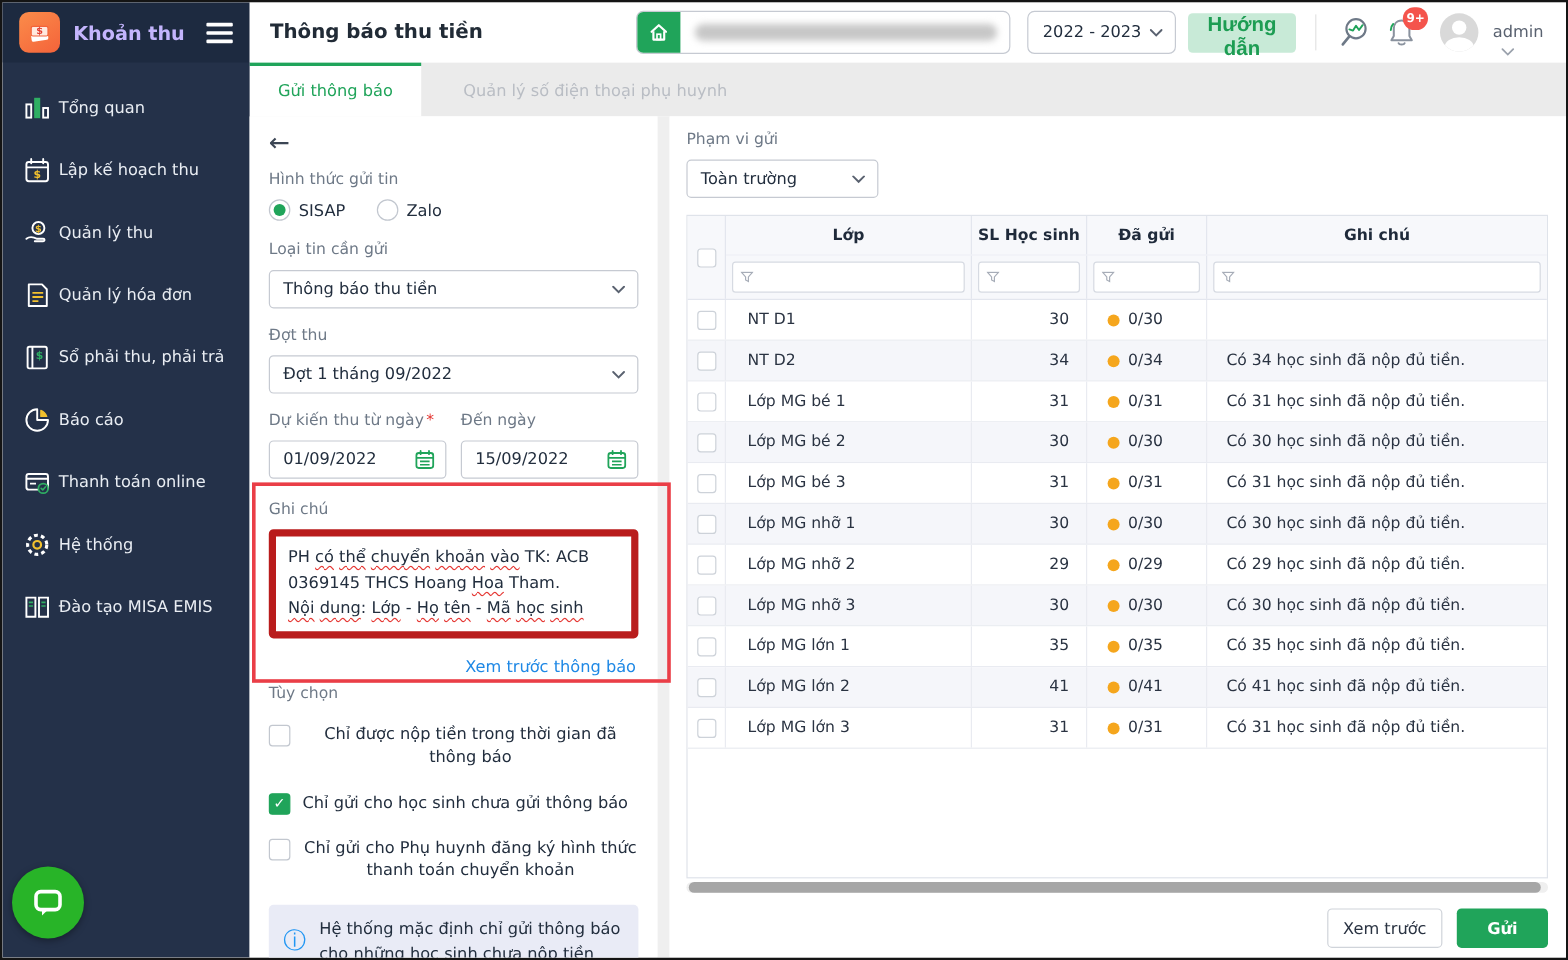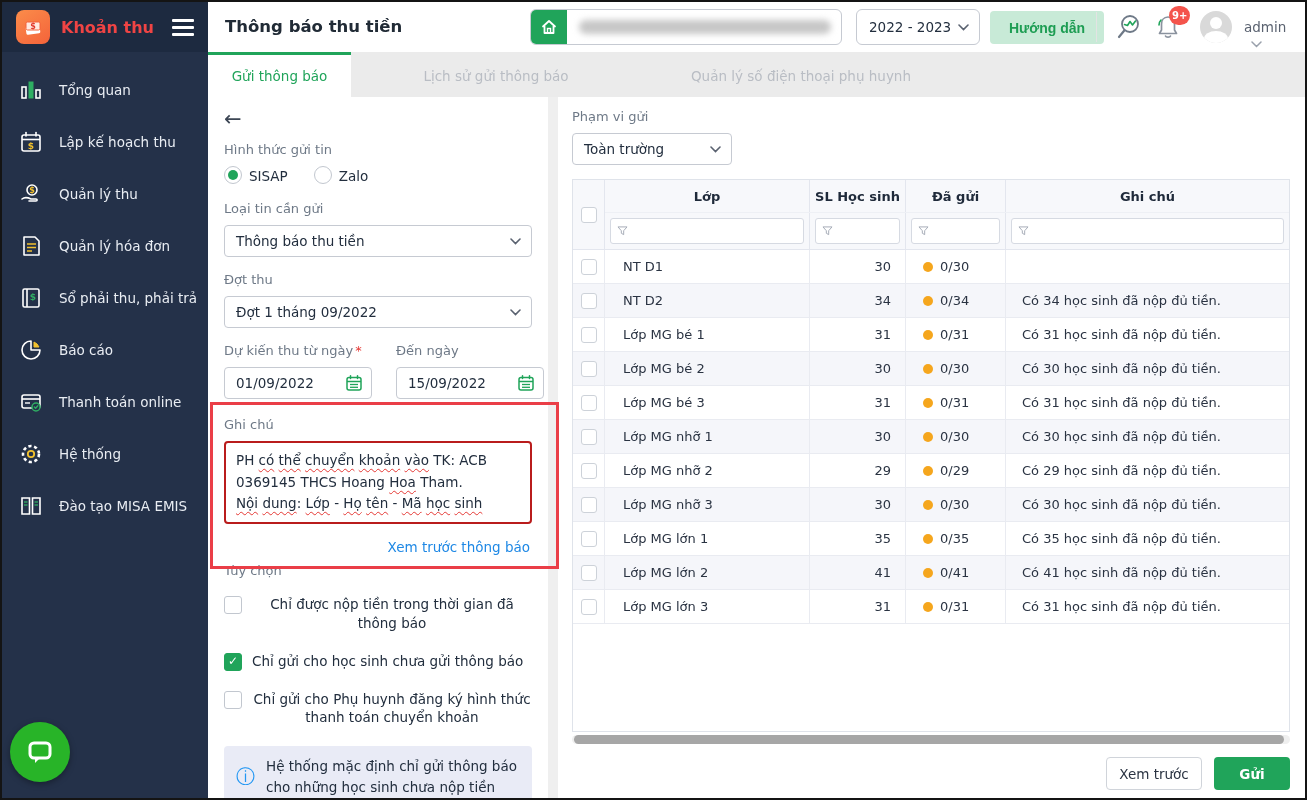--- a/index.html
+++ b/index.html
@@ -3,38 +3,38 @@
 <meta charset="utf-8">
 <style>
   * { margin:0; padding:0; box-sizing:border-box; }
   html,body { width:1307px; height:800px; font-family:"DejaVu Sans", sans-serif; }
   .screen { width:1307px; height:800px; border:2px solid #141414; display:flex; background:#fff; overflow:hidden; position:relative; }
 
   
   .sidebar { width:206px; background:#243149; color:#e9edf3; flex-shrink:0; position:relative; }
   .logo-row { height:50px; background:#1d2a40; display:flex; align-items:center; padding:0 14px; }
   .logo-badge { width:34px; height:34px; border-radius:8px; background:linear-gradient(145deg,#fb8c4a,#f4633a); display:flex; align-items:center; justify-content:center; flex-shrink:0; }
-  .app-title { font-size:16px; font-weight:bold; color:#ef4444; margin-left:11px; flex:1; }
+  .app-title { font-size:16px; font-weight:bold; color:#c4b5fd; margin-left:11px; flex:1; }
   .hamburger { width:22px; display:flex; flex-direction:column; gap:4px; cursor:pointer; }
   .hamburger i { display:block; height:3px; background:#fff; border-radius:1px; }
   .side-menu { padding-top:12px; }
   .side-item { display:flex; align-items:center; height:52px; padding:0 10px 0 17px; font-size:13.5px; cursor:pointer; }
   .side-icon { width:30px; height:26px; display:flex; align-items:center; justify-content:flex-start; flex-shrink:0; }
-  .side-label { margin-left:10px; }
+  .side-label { margin-left:0; }
   .chat-fab { position:absolute; left:8px; bottom:16px; width:60px; height:60px; border-radius:50%; background:#28b428; display:flex; align-items:center; justify-content:center; box-shadow:0 2px 6px rgba(0,0,0,.35); cursor:pointer; }
 
   
   .main { flex:1; display:flex; flex-direction:column; min-width:0; }
   .topbar { height:50px; background:#fff; position:relative; flex-shrink:0; }
   .page-title { position:absolute; left:17px; top:15px; font-size:16.5px; font-weight:bold; color:#212b36; }
   .search-box { position:absolute; left:322px; top:7px; width:312px; height:36px; border:1px solid #c6cad2; border-radius:6px; display:flex; align-items:center; overflow:hidden; background:#fff; }
   .home-ico { width:36px; height:36px; background:#20a45a; display:flex; align-items:center; justify-content:center; flex-shrink:0; }
   .blurred-text { width:252px; height:14px; margin-left:12px; background:#c7c7c7; border-radius:7px; filter:blur(3px); }
   .year-select { position:absolute; left:648px; top:7px; width:124px; height:36px; border:1px solid #c6cad2; border-radius:6px; display:flex; align-items:center; padding:0 10px 0 12px; font-size:13.5px; color:#222e3e; cursor:pointer; justify-content:space-between; }
-  .help-btn { position:absolute; left:782px; top:9px; width:114px; height:33px; background:#c8ead7; color:#1d9d53; font-weight:bold; font-size:14px; border:none; border-radius:4px; cursor:pointer; }
+  .help-btn { position:absolute; left:782px; top:9px; width:90px; height:33px; background:#c8ead7; color:#1d9d53; font-weight:bold; font-size:17px; border:none; border-radius:4px; cursor:pointer; }
   .top-divider { position:absolute; left:888px; top:10px; width:1px; height:30px; background:#e3e3e3; }
   .icon-btn { position:absolute; top:10px; cursor:pointer; }
   .bell-wrap { position:absolute; left:945px; top:10px; }
   .badge { position:absolute; top:-6px; left:16px; min-width:19px; height:19px; background:#f4544c; color:#fff; font-size:10px; font-weight:bold; border-radius:10px; display:flex; align-items:center; justify-content:center; padding:0 3px; }
   .avatar { position:absolute; left:992px; top:9px; width:32px; height:32px; border-radius:50%; background:#d9d9d9; overflow:hidden; cursor:pointer; }
   .avatar .head { position:absolute; left:10px; top:6px; width:12px; height:12px; background:#fff; border-radius:50%; }
   .avatar .body { position:absolute; left:4px; top:20px; width:24px; height:16px; background:#fff; border-radius:50% 50% 0 0; }
   .username { position:absolute; left:1036px; top:17px; font-size:13.5px; color:#5a6270; cursor:pointer; }
 
   
@@ -50,24 +50,24 @@
   .right-panel { flex:1; background:#fff; padding:12px 15px 0 14px; display:flex; flex-direction:column; min-width:0; }
 
   .back-arrow { font-size:21px; color:#3c4654; cursor:pointer; line-height:1; margin:2px 0 12px; width:24px; }
   .f-label { font-size:13px; color:#6e7987; margin-bottom:9px; }
   .f-label .req { color:#e53935; margin-left:2px; }
   .radio-row { display:flex; gap:26px; margin-bottom:17px; }
   .radio { display:flex; align-items:flex-end; gap:7px; font-size:13.5px; color:#222e3e; cursor:pointer; }
   .rdot { width:18px; height:18px; border:1px solid #c2c7cf; border-radius:50%; display:flex; align-items:center; justify-content:center; background:#fff; }
   .rdot.sel::after { content:""; width:10px; height:10px; border-radius:50%; background:#20a45a; }
   .selectbox { height:32px; border:1px solid #c6cad2; border-radius:4px; display:flex; align-items:center; justify-content:space-between; padding:0 10px 0 11px; font-size:13.5px; color:#222e3e; cursor:pointer; margin-bottom:15px; background:#fff; }
-  .date-row { display:flex; gap:24px; }
+  .date-row { display:flex; gap:12px; }
   .date-col { width:148px; flex-shrink:0; }
   .datebox { height:32px; border:1px solid #c6cad2; border-radius:4px; display:flex; align-items:center; justify-content:space-between; padding:0 8px 0 11px; font-size:13.5px; color:#222e3e; cursor:text; background:#fff; }
-  .note-box { border:2px solid #b91c1c; border-radius:4px; padding:7px 10px; font-size:13.5px; color:#222e3e; line-height:1.6; min-height:82px; background:#fff; }
+  .note-box { border:6px solid #b91c1c; border-radius:4px; padding:7px 10px; font-size:13.5px; color:#222e3e; line-height:1.6; min-height:82px; background:#fff; }
   .missp { text-decoration:underline wavy #e53935 1px; text-underline-offset:3px; }
   .preview-link-row { text-align:right; margin:13px 2px 7px; }
   .preview-link { color:#1e88e5; font-size:13.5px; cursor:pointer; text-decoration:none; }
   .annotation-box { position:absolute; left:2px; top:305px; width:349px; height:167px; border:3px solid #ea3e47; z-index:6; pointer-events:none; }
   .opt-list { margin-top:17px;text-align:center; }
   .opt-item { display:flex; gap:10px; margin-bottom:19px; font-size:13.5px; color:#222e3e; line-height:1.4; cursor:pointer; }
   .cbox { width:18px; height:18px; border:1px solid #c2c7cf; border-radius:3px; background:#fff; flex-shrink:0; display:flex; align-items:center; justify-content:center; margin-top:1px; }
   .cbox.checked { background:#20a45a; border-color:#20a45a; color:#fff; font-size:12px; font-weight:bold; }
   .info-box { background:#e9ebf6; border-radius:4px; padding:10px 12px; display:flex; gap:11px; align-items:center; margin-top:3px; }
   .info-ico { color:#2196f3; font-size:19px; line-height:1; flex-shrink:0; }
@@ -284,21 +284,20 @@
       <div class="username">
         <span>admin</span>
         <svg width="11" height="7" viewBox="0 0 11 7" style="display:inline-block;margin-left:7px;">
             <path d="M1 1 L5.5 5.5 L10 1" fill="none" stroke="#9aa1ac" stroke-width="1.5" stroke-linecap="round"></path>
           </svg>
       </div>
     </div>
 
     <div class="tabbar">
         <div class="tab active">Gửi thông báo</div>
-        <div class="tab">Lịch sử gửi thông báo</div>
         <div class="tab">Quản lý số điện thoại phụ huynh</div>
       </div>
 
     <div class="content">
       <div class="annotation-box"></div>
 
       <div class="left-panel">
         <div class="back-arrow">←</div>
 
         <div class="f-label">Hình thức gửi tin</div>

